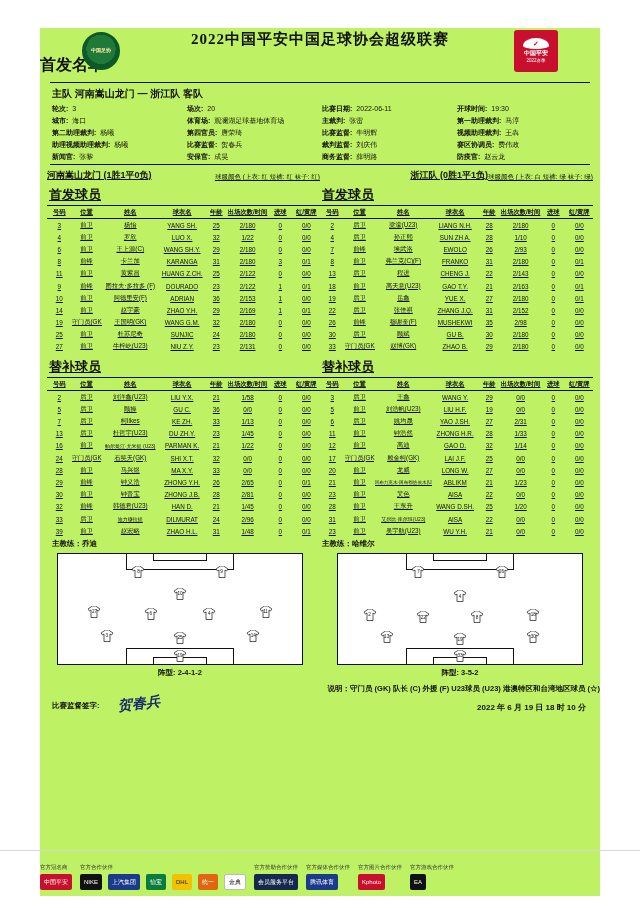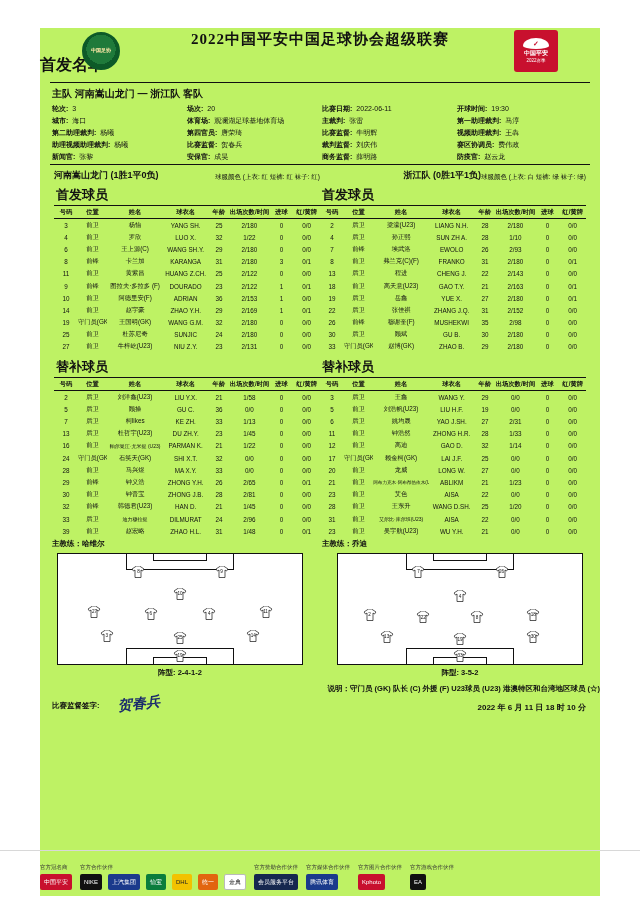--- a/index.html
+++ b/index.html
@@ -68,21 +68,21 @@
   .meta-cell { font-size:7px; white-space:nowrap; padding-left:2px; }
   .meta-cell b { font-weight:bold; }
   .meta-cell .v { margin-left:4px; }
   
   .teamline {
     display:flex; justify-content:space-between; align-items:flex-end;
     margin: 5px 10px 0 10px; padding-bottom:2px;
   }
   .teamline .tname { font-size:9px; font-weight:bold; }
   .teamline .tkit { font-size:6.5px; }
-  .halfrow { display:flex; gap:0; margin:0 14px; }
+  .halfrow { display:flex; gap:0; margin:0 7px;text-decoration:underline; }
   .half { width:50%; }
   .sectitle { font-size:13px; font-weight:bold; padding:2px 2px 1px 2px; }
   
   table.lineup {
     width:100%; border-collapse:collapse; font-size:6.3px; table-layout:fixed;
   }
   table.lineup th {
     font-weight:bold; border-top:1px solid #111; border-bottom:1px solid #111;
     padding:1.5px 0; text-align:center; white-space:nowrap; font-size:6.3px;
   }
@@ -757,22 +757,22 @@
                 <td>0/0</td>
                 <td>0</td>
                 <td>0/0</td>
               </tr>
           </tbody>
         </table>
       </div>
     </div>
 
     <div class="coachrow">
+      <div>主教练：乔迪</div>
       <div>主教练：哈维尔</div>
-      <div>主教练：乔迪</div>
     </div>
 
     <div class="pitches">
       <div class="pitchwrap">
         <div class="pitch" id="pitch-home">
           <div class="box-top"></div>
           <div class="six-top"></div>
           <div class="box-bot"></div>
           <div class="six-bot"></div>
         <div class="shirt" style="left: 50%; top: 92%;">
@@ -915,21 +915,21 @@
                 <path d="M7 2 L10 0 L16 0 L19 2 L25 6 L22 10 L19 8 L19 23 L7 23 L7 8 L4 10 L1 6 Z" fill="#ffffff" stroke="#111" stroke-width="1.4"></path>
               </svg>
               <span>26</span>
             </div>
           </div>
         <div class="formation">阵型: 3-5-2</div>
       </div>
     </div>
 
     <div class="note">说明：守门员 (GK)  队长 (C)  外援 (F)  U23球员 (U23)  港澳特区和台湾地区球员 (☆)</div>
-    <div class="datestamp">2022 年 6 月 11 日 18 时 10 分</div>
+    <div class="datestamp">2022 年 6 月 19 日 18 时 10 分</div>
     <div class="supervise">
       <span>比赛监督签字:</span>
       <span class="sign">贺春兵</span>
     </div>
 
   </div>
 
   <div class="sponsors">
     <div class="sp-group">
       <div class="sp-cap">官方冠名商</div>

